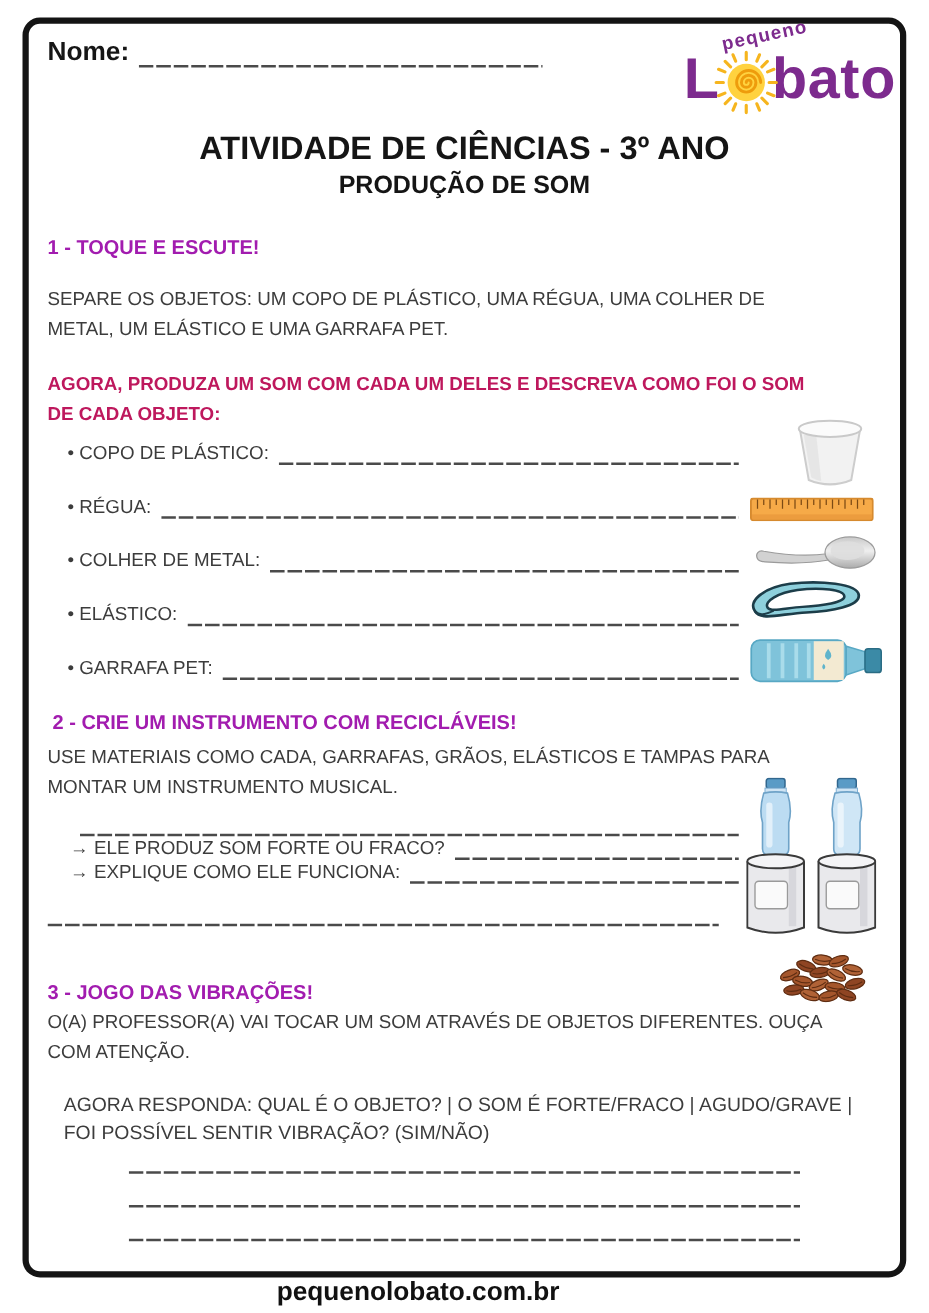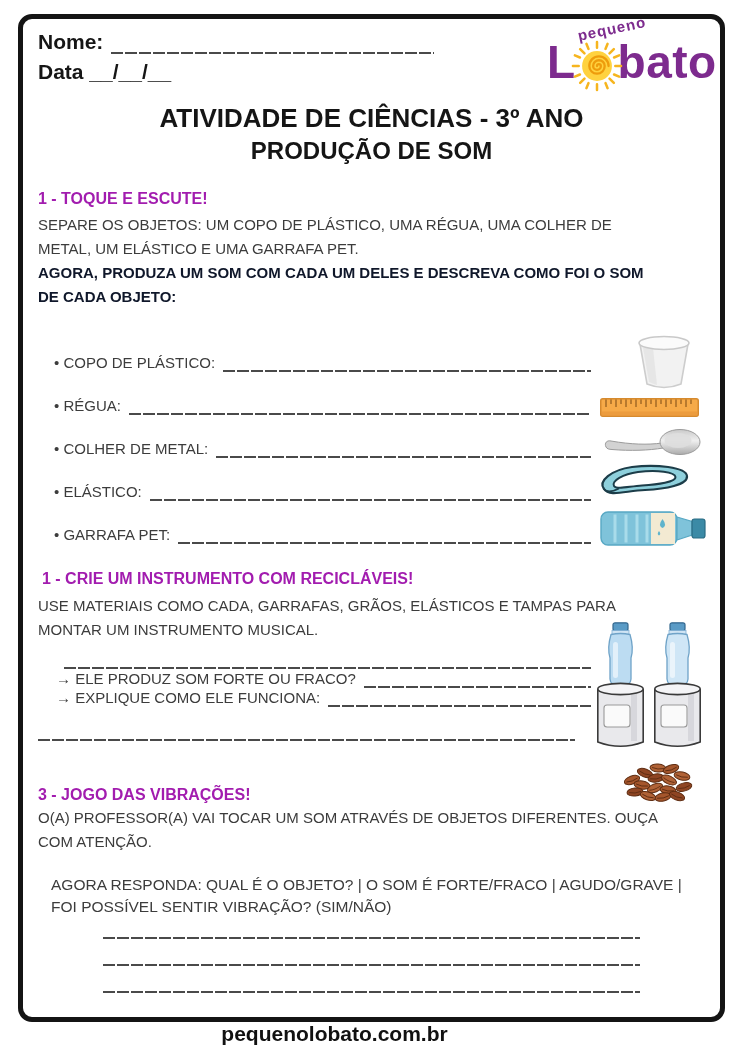--- a/index.html
+++ b/index.html
@@ -24,25 +24,25 @@
   .logo { position:absolute; left:545px; top:14px; width:176px; height:94px; }
   .logo-pequeno { position:absolute; left:32px; top:6px; transform:rotate(-12deg); color:#7D2B8E;
     font-weight:bold; font-size:15px; letter-spacing:1px; }
   .logo-row { position:absolute; left:2px; top:22px; display:flex; align-items:center; }
   .logo-l, .logo-bato { font-size:46px; font-weight:800; color:#7D2B8E; line-height:1; letter-spacing:0.5px; }
   .logo-sun { margin:0 -5px; position:relative; top:4px; }
   
   .title { position:absolute; left:0; top:103px; width:743px; text-align:center;
     font-size:26px; font-weight:bold; color:#151515; }
   .subtitle { position:absolute; left:0; top:137px; width:743px; text-align:center;
-    font-size:24px; font-weight:bold; color:#151515; }
+    font-size:20px; font-weight:bold; color:#151515; }
   
   .sec-heading { position:absolute; left:38px; font-size:16px; font-weight:bold; color:#a21caf; }
   .sec-text { position:absolute; left:38px; width:622px; font-size:15px; line-height:24px; }
-  .sec-text .bold { font-weight:bold; color:#0f172a; }
+  .sec-text .bold { font-weight:bold; color:#be185d;margin-top:20px; }
   .row-list { position:absolute; left:38px; width:537px;margin-left:16px; }
   .fill-row { display:flex; align-items:flex-end; }
   .fill-row .label { white-space:nowrap; font-size:15px; color:#3c3c3c; line-height:18px; }
   .s1-row { height:43px; }
   .s2-row { height:19px; }
   .full-line { position:absolute; left:38px; top:738px; width:537px; height:3px;
     background-image:linear-gradient(to right,#4a4a4a 12px,transparent 12px);
     background-size:14px 1.6px; background-repeat:repeat-x; background-position:0 100%; }
   .prompt { position:absolute; left:51px; top:874px; width:640px; text-align:left;
     font-size:15.5px; line-height:22px; color:#3c3c3c; }
@@ -59,40 +59,39 @@
 </head>
 <body>
 
 <div class="page">
   <div class="frame"></div>
 
   <div class="name-row">
     <span class="name-label">Nome:</span>
     <span class="blank"></span>
   </div>
-  <div class="date-row">Data __/__/__</div>
 
   <div class="logo">
     <div class="logo-pequeno">pequeno</div>
     <div class="logo-row">
       <span class="logo-l">L</span>
       <svg class="logo-sun" width="52" height="52" viewBox="0 0 54 54">
         <path d="M27 2 V8 M27 46 V52 M2 27 H8 M46 27 H52 M9.5 9.5 L14 14 M40 14 L44.5 9.5 M9.5 44.5 L14 40 M40 40 L44.5 44.5 M16 4 L18.2 9.3 M35.8 9.3 L38 4 M16 50 L18.2 44.7 M35.8 44.7 L38 50 M4 16 L9.3 18.2 M44.7 18.2 L50 16 M4 38 L9.3 35.8 M44.7 35.8 L50 38" stroke="#F6B51E" stroke-width="2.6" stroke-linecap="round" fill="none"></path>
         <circle cx="27" cy="27" r="15.5" fill="#FFD23F"></circle>
         <path d="M27 27 a2 2 0 0 1 4 0 a4 4 0 0 1 -8 0 a6 6 0 0 1 12 0 a8 8 0 0 1 -16 0 a10 10 0 0 1 20 0" fill="none" stroke="#EE9C0C" stroke-width="2.4" stroke-linecap="round"></path>
       </svg>
       <span class="logo-bato">bato</span>
     </div>
   </div>
 
   <div class="title">ATIVIDADE DE CIÊNCIAS - 3º ANO</div>
   <div class="subtitle">PRODUÇÃO DE SOM</div>
 
   <div class="sec-heading" style="top:190px;">1 - TOQUE E ESCUTE!</div>
-  <div class="sec-text" style="top:213px;">
+  <div class="sec-text" style="top:228px;">
     <div>SEPARE OS OBJETOS: UM COPO DE PLÁSTICO, UMA RÉGUA, UMA COLHER DE METAL, UM ELÁSTICO E UMA GARRAFA PET.</div>
     <div class="bold">AGORA, PRODUZA UM SOM COM CADA UM DELES E DESCREVA COMO FOI O SOM DE CADA OBJETO:</div>
   </div>
 
   <div class="row-list" style="top:329px;">
     <div class="fill-row s1-row">
       <span class="label">• COPO DE PLÁSTICO:</span>
       <span class="blank"></span>
     </div>
     <div class="fill-row s1-row">
@@ -147,21 +146,21 @@
   <svg class="illus" style="left:599px; top:505px;" width="108" height="47" viewBox="0 0 108 47">
     <rect x="2" y="7" width="76" height="33" rx="7" fill="#7FC3DA" stroke="#58a8c4" stroke-width="1.4"></rect>
     <path d="M16 9.5 V37.5 M27 9.5 V37.5 M38 9.5 V37.5 M48 9.5 V37.5" stroke="#a9dcea" stroke-width="3"></path>
     <rect x="52" y="8" width="24" height="31" fill="#f3ead2"></rect>
     <path d="M63.5 14 q5 6.5 0 9 q-5 -2.5 0 -9 Z" fill="#5fb4cc"></path>
     <path d="M60 26 q2.5 3 0 4.5 q-2.5 -1.5 0 -4.5 Z" fill="#5fb4cc"></path>
     <path d="M78 12 L93 16.5 L93 30 L78 35 Z" fill="#7FC3DA" stroke="#58a8c4" stroke-width="1.2"></path>
     <rect x="93" y="14" width="13" height="19" rx="2.5" fill="#3b8aa6" stroke="#2a6c84" stroke-width="1.2"></rect>
   </svg>
 
-  <div class="sec-heading" style="top:570px; padding-left:4px;">1 - CRIE UM INSTRUMENTO COM RECICLÁVEIS!</div>
+  <div class="sec-heading" style="top:570px; padding-left:4px;">2 - CRIE UM INSTRUMENTO COM RECICLÁVEIS!</div>
   <div class="sec-text bold" style="top:594px; width:600px;">USE MATERIAIS COMO CADA, GARRAFAS, GRÃOS, ELÁSTICOS E TAMPAS PARA MONTAR UM INSTRUMENTO MUSICAL.</div>
 
   <div class="row-list" style="top:650px; left:40px; width:535px;">
     <div class="fill-row s2-row">
       <span class="blank"></span>
     </div>
     <div class="fill-row s2-row">
       <span class="label">→ ELE PRODUZ SOM FORTE OU FRACO?</span>
       <span class="blank"></span>
     </div>

